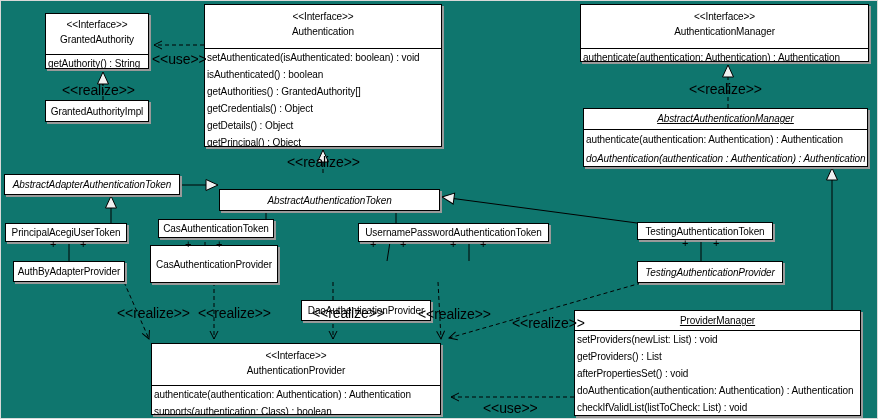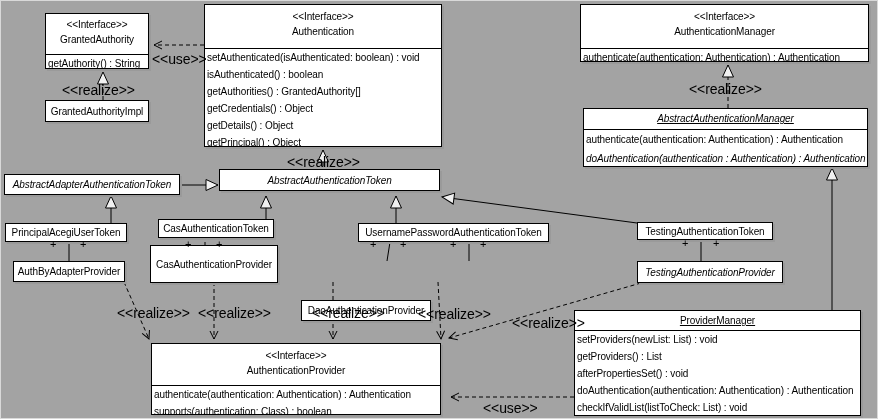--- a/index.html
+++ b/index.html
@@ -1,17 +1,17 @@
 <!DOCTYPE html>
 <html><head>
 <meta charset="utf-8">
 <style>
   html,body{margin:0;padding:0;}
   body{background:#f0f0f0;font-family:"Liberation Sans", sans-serif;}
-  .canvas{position:relative;width:878px;height:419px;background:#a3a3a3;overflow:hidden;border:1px solid #d9d9d9;box-sizing:border-box;}
+  .canvas{position:relative;width:878px;height:419px;background:#0f766e;overflow:hidden;border:1px solid #d9d9d9;box-sizing:border-box;}
   .overlay{position:absolute;left:0;top:0;width:878px;height:419px;pointer-events:none;}
   .cls{position:absolute;background:#fff;border:1px solid #000;box-shadow:2px 2px 0 #9a9a9a;box-sizing:border-box;overflow:hidden;font-size:10px;letter-spacing:-0.1px;color:#000;}
   .hdr2{height:38px;padding-top:4px;text-align:center;}
   .hdr2 div{line-height:15px;white-space:nowrap;}
   .hdr1{height:20px;line-height:20px;text-align:center;white-space:nowrap;text-decoration:underline;}
   .methods{border-top:1px solid #000;}
   .m{height:17px;line-height:17px;padding:0 2px;white-space:nowrap;overflow:hidden;}
   .m19{height:19px;line-height:19px;}
   .nameonly{display:flex;align-items:center;justify-content:center;white-space:nowrap;}
   .it{font-style:italic;}
@@ -105,21 +105,21 @@
     <div class="methods">
       <div class="m m19">authenticate(authentication: Authentication) : Authentication</div>
       <div class="m m19 it">doAuthentication(authentication : Authentication) : Authentication</div>
     </div>
   </div>
 
   <div class="cls nameonly it" style="left:3px;top:173px;width:176px;height:21px;">
     <span>AbstractAdapterAuthenticationToken</span>
   </div>
 
-  <div class="cls nameonly it" style="left:218px;top:168px;width:221px;height:22px;">
+  <div class="cls nameonly it" style="left:218px;top:188px;width:221px;height:22px;">
     <span>AbstractAuthenticationToken</span>
   </div>
 
   <div class="cls nameonly" style="left:4px;top:222px;width:122px;height:19px;">
     <span>PrincipalAcegiUserToken</span>
   </div>
   <div class="cls nameonly" style="left:157px;top:218px;width:116px;height:19px;">
     <span>CasAuthenticationToken</span>
   </div>
   <div class="cls nameonly" style="left:357px;top:222px;width:191px;height:19px;">

